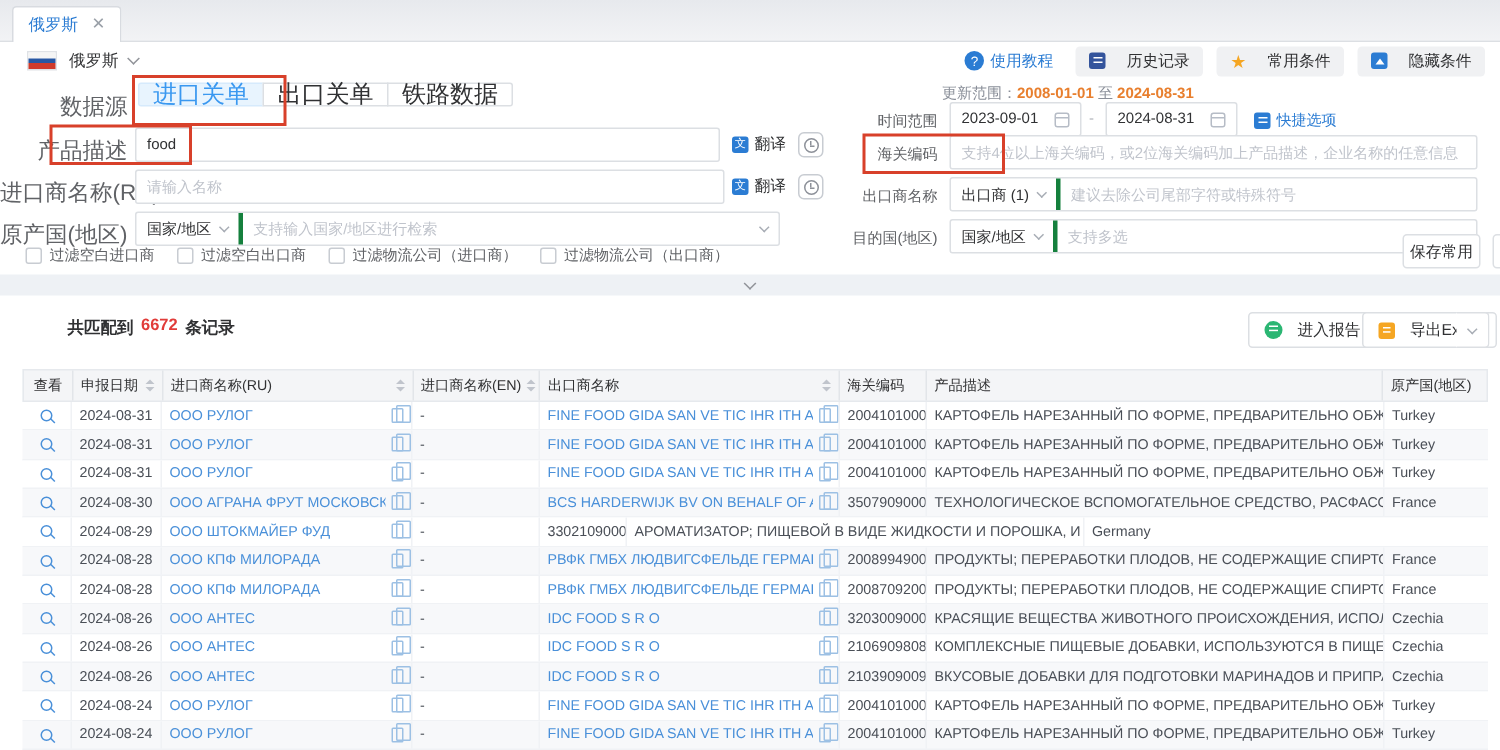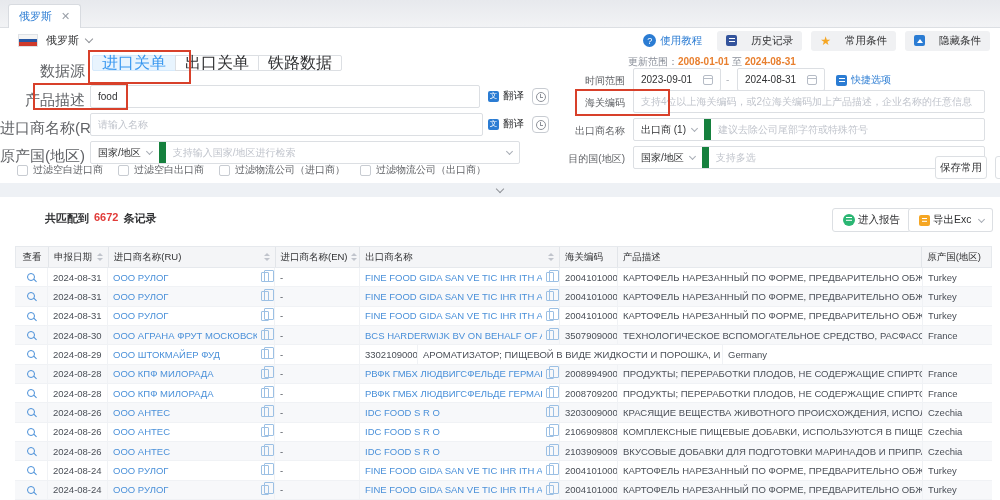--- a/index.html
+++ b/index.html
@@ -29,21 +29,21 @@
   
   .flabel{position:absolute;width:85px;text-align:right;font-size:15px;color:#606266;white-space:nowrap}
   .rlabel{position:absolute;width:90px;text-align:right;font-size:10px;color:#606266;white-space:nowrap}
   .seg{position:absolute;display:flex}
   .dtab{height:16px;padding:7px 9px;display:flex;align-items:center;font-size:16px;color:#303133;background:#fff;border:1px solid #dcdfe3;margin-left:-1px}
   .dtab:first-child{border-radius:2px 0 0 2px;margin-left:0}
   .dtab:last-child{border-radius:0 2px 2px 0}
   .dtab.sel{background:#e8f4fe;color:#3a98f0;border-color:#d6eafc}
   .inp{position:absolute;height:23px;border:1px solid #dcdfe3;border-radius:2px;background:#fff;display:flex;align-items:center;padding:0 7px;font-size:10px;color:#303133}
   .ph{color:#c0c4cc;overflow:hidden;white-space:nowrap}
-  .selbox{display:flex;align-items:center;gap:6px;height:100%;padding-right:7px;border-right:7px solid #15803d;margin-right:7px;color:#303133;white-space:nowrap}
+  .selbox{display:flex;align-items:center;gap:6px;height:100%;padding-right:7px;border-right:3px solid #15803d;margin-right:7px;color:#303133;white-space:nowrap}
   .cal{width:10px;height:10px;border:1.2px solid #b6bcc6;border-radius:2px;position:relative;margin-left:auto}
   .cal::before{content:"";position:absolute;left:0;right:0;top:2px;height:1.2px;background:#b6bcc6}
   .trans{position:absolute;display:flex;align-items:center;gap:4px;font-size:10.5px;color:#303133}
   .sq.txt::after{content:"文";position:absolute;left:0;right:0;top:0;bottom:0;color:#fff;font-size:7.5px;display:flex;align-items:center;justify-content:center}
   .clockbtn{position:absolute;width:17px;height:17px;border:1px solid #c8ccd2;border-radius:4px;display:flex;align-items:center;justify-content:center}
   .clock{width:10px;height:10px;border:1.3px solid #8d9199;border-radius:50%;position:relative}
   .clock::before{content:"";position:absolute;left:3.8px;top:1.8px;width:1.2px;height:3.2px;background:#8d9199}
   .clock::after{content:"";position:absolute;left:3.8px;top:4px;width:3px;height:1.2px;background:#8d9199}
   .updline{position:absolute;font-size:10px;color:#8a8f99;white-space:nowrap}
   .updline b{color:#e87f2e;font-weight:bold}
@@ -53,21 +53,21 @@
   .cbitem{display:flex;align-items:center;gap:5px;font-size:10px;color:#606266}
   .cb{width:11px;height:11px;border:1px solid #c8ccd2;border-radius:2px;background:#fff}
   .savebtn{position:absolute;height:23px;border:1px solid #dcdfe3;border-radius:3px;background:#fff;font-size:10.5px;color:#303133;display:flex;align-items:center;padding:0 4px}
   .redbox{position:absolute;border:2px solid #d8402a;pointer-events:none;z-index:5}
   .ddchev{width:5px;height:5px;border-right:1.3px solid #a8adb5;border-bottom:1.3px solid #a8adb5;transform:rotate(45deg);display:inline-block;margin-top:-2px}
   
   .collapse{position:absolute;left:0;top:183px;right:0;height:14px;background:#eef1f5;display:flex;align-items:center;justify-content:center}
   
   .results{position:absolute;left:45px;top:211px;font-size:11px;font-weight:bold;color:#303133;display:flex;gap:5px}
   .results .cnt{color:#e13c39}
-  .rbtn{position:absolute;top:208px;height:24px;border:1px solid #dcdfe3;border-radius:3px;background:#fff;font-size:10.5px;color:#303133;display:flex;align-items:center;gap:3px;padding:0 10px}
+  .rbtn{position:absolute;top:208px;height:24px;border:1px solid #dcdfe3;border-radius:3px;background:#fff;font-size:10.5px;color:#303133;display:flex;align-items:center;gap:10px;padding:0 10px}
   .sq.filelines::after{content:"";position:absolute;left:3px;right:3px;top:3px;height:1.3px;background:#fff;box-shadow:0 2.8px 0 #fff}
   .exp-chev{position:absolute;top:208px;height:24px;width:22px;border:1px solid #dcdfe3;border-left:none;border-radius:0 3px 3px 0;background:#fff;display:flex;align-items:center;justify-content:center}
   
   .table{position:absolute;left:15px;top:246px;width:977px}
   .thead{display:flex;height:22px;background:#f4f5f7;border:1px solid #e6e9ed;border-left:1px solid #e6e9ed}
   .th{font-size:9.5px;color:#303133;display:flex;align-items:center;padding:0 5px;border-right:1px solid #e2e5e9;overflow:hidden;white-space:nowrap}
   .th:last-child{border-right:none}
   .sort{display:inline-flex;flex-direction:column;gap:1.5px;margin-left:auto;padding-left:3px}
   .sort i{width:0;height:0;border-left:3px solid transparent;border-right:3px solid transparent;display:block}
   .sort .u{border-bottom:3.6px solid #c0c4cc}

